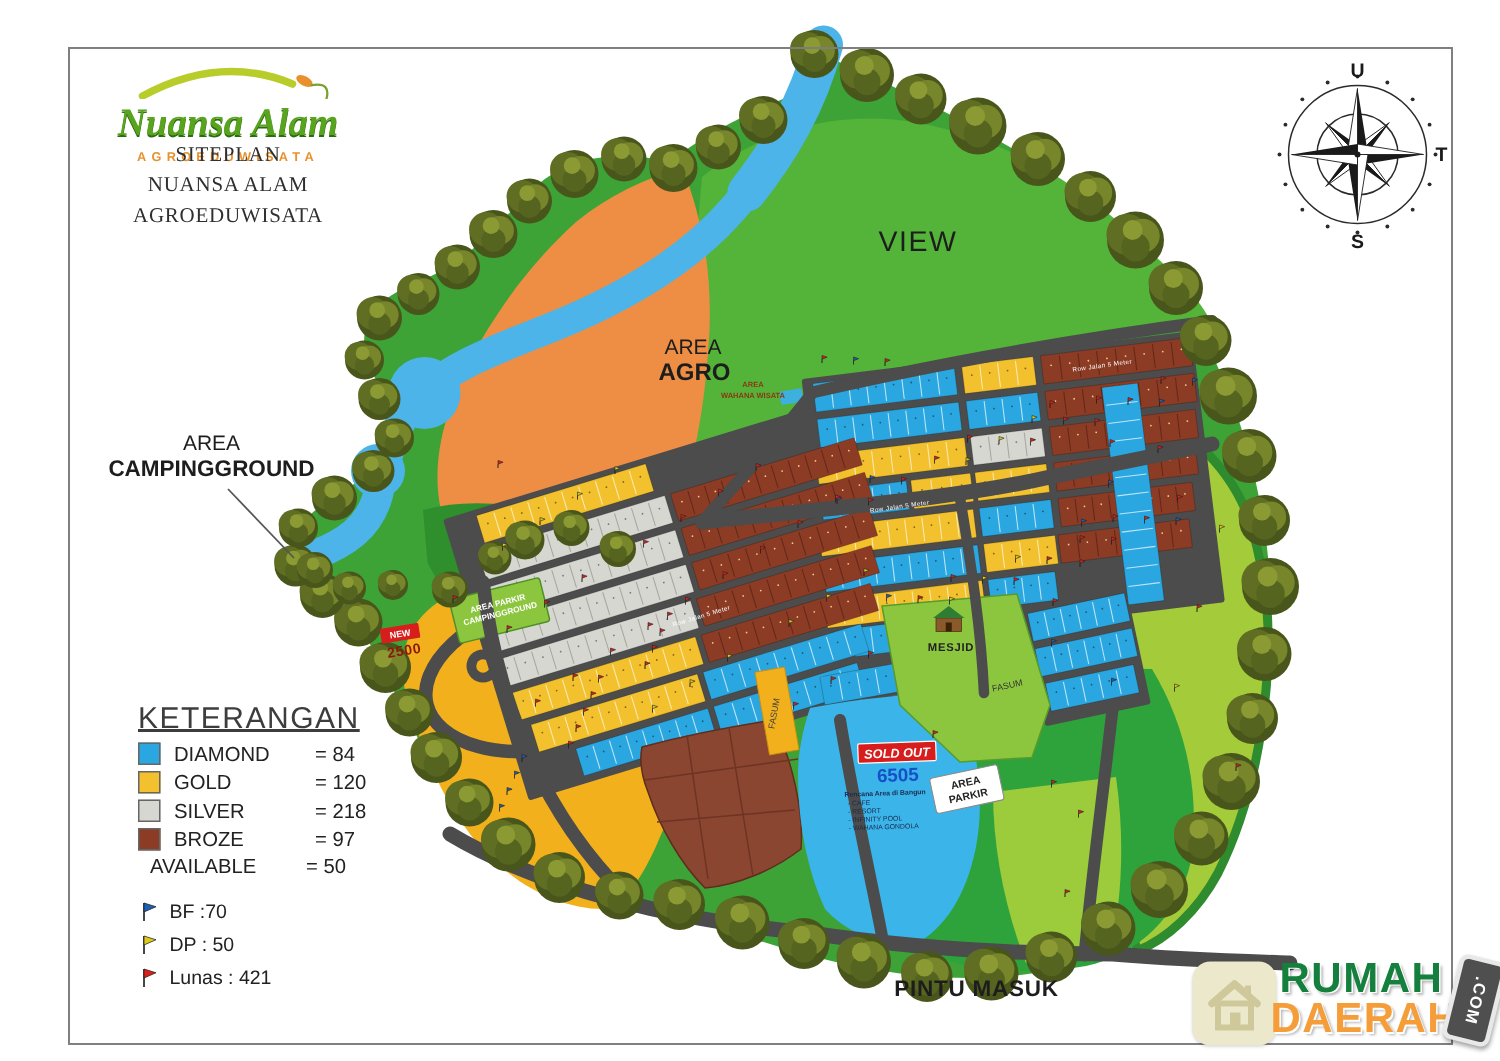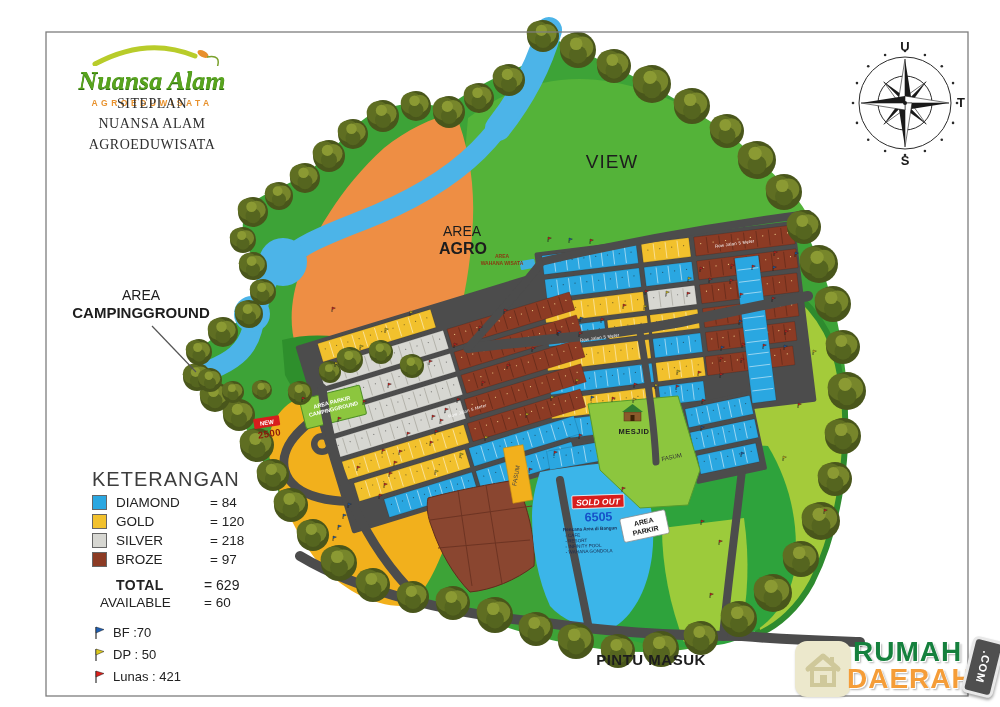--- a/index.html
+++ b/index.html
@@ -17,21 +17,21 @@
          font-family:"Liberation Serif",serif;font-size:14px;color:#2f2f2f;
          letter-spacing:.5px;line-height:1.45;}
   
   .big1{font-size:19px;font-weight:500;letter-spacing:1px;}
   .big2{font-size:21px;font-weight:bold;letter-spacing:1px;}
   .mid1{font-size:14px;font-weight:500;}
   .mid2{font-size:16px;font-weight:bold;}
   .entr{font-size:15px;font-weight:bold;letter-spacing:.5px;}
   
   #legend{position:absolute;left:92px;top:468px;width:235px;}
-  #legend .ltitle{font-size:20px;color:#3d3d3d;letter-spacing:1px;font-weight:500;margin-bottom:0;}
+  #legend .ltitle{font-size:20px;color:#3d3d3d;letter-spacing:1px;font-weight:500;margin-bottom:0;text-decoration:underline;}
   .lrow{display:flex;align-items:flex-end;height:17px;margin:2px 0;font-size:13.5px;color:#222;}
   .sw{width:13px;height:13px;border:1px solid #666;flex:0 0 13px;}
   .llab{width:76px;margin-left:9px;}
   .lval{margin-left:18px;}
   .trow{display:flex;align-items:center;height:18px;margin-top:9px;font-size:14px;color:#222;}
   .trow .tl{margin-left:24px;width:70px;font-weight:bold;letter-spacing:.5px;}
   .arow{display:flex;align-items:center;height:17px;font-size:13.5px;color:#222;}
   .arow .al{margin-left:8px;width:86px;}
   .mrow{display:flex;align-items:center;height:18px;margin-top:4px;font-size:13px;color:#222;}
   .mrow svg{position:static;margin-right:7px;}
@@ -1546,27 +1546,23 @@
     <div class="lrow">
       <div class="sw" style="background-color: rgb(215, 215, 210);"></div>
       <div class="llab">SILVER</div>
       <div class="lval">= 218</div>
     </div>
     <div class="lrow">
       <div class="sw" style="background-color: rgb(140, 59, 36);"></div>
       <div class="llab">BROZE</div>
       <div class="lval">= 97</div>
     </div>
-    <div class="trow">
-      <div class="tl">TOTAL</div>
-      <div class="lval">= 629</div>
-    </div>
     <div class="arow">
       <div class="al">AVAILABLE</div>
-      <div class="lval">= 60</div>
+      <div class="lval">= 50</div>
     </div>
     <div class="mrow m1">
       <svg width="14" height="15" viewBox="0 0 14 15">
         <path d="M4,14 V2" stroke="#333" stroke-width="1.2"></path>
         <path d="M4,2 L12,4.5 L4,8 Z" stroke="#222" stroke-width=".5" fill="#1d5fb5"></path>
       </svg>
       <span>BF :70</span>
     </div>
     <div class="mrow">
       <svg width="14" height="15" viewBox="0 0 14 15">

